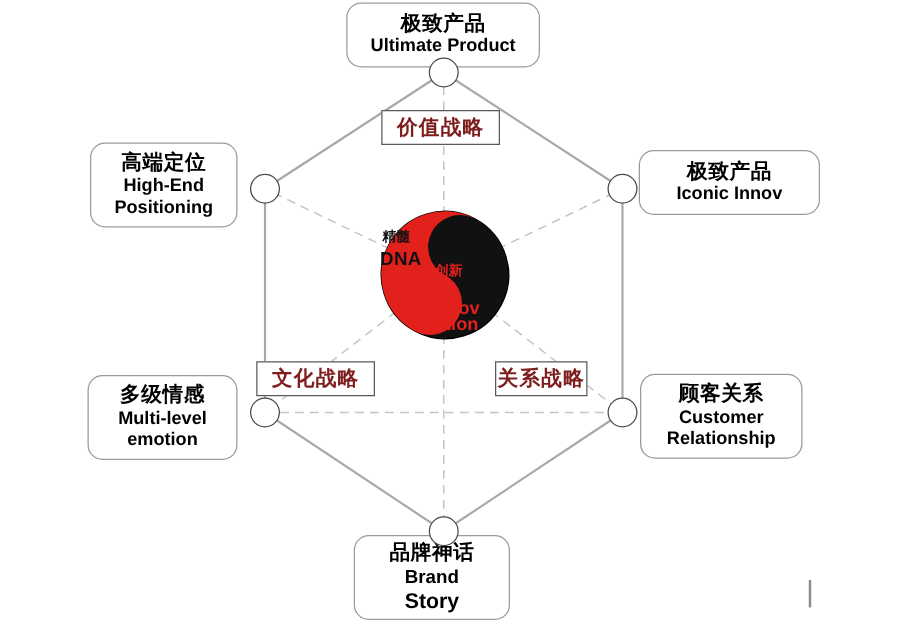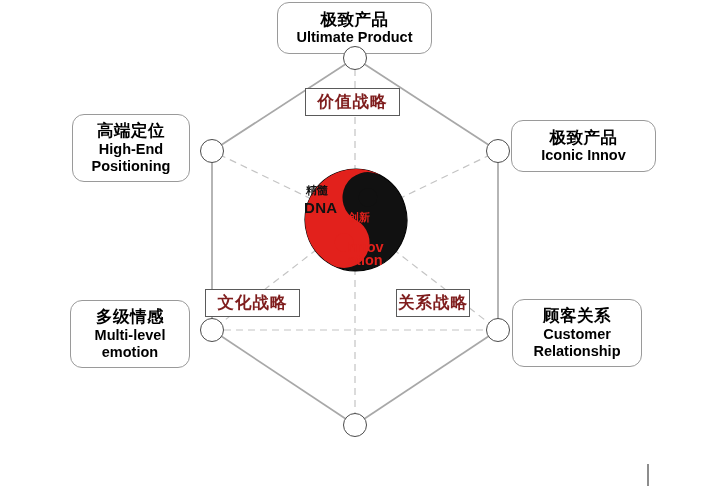--- a/index.html
+++ b/index.html
@@ -234,20 +234,25 @@
     <div class="cn">极致产品</div>
     <div class="en">Iconic Innov</div>
   </div>
 
   <div class="node-box" id="node-br">
     <div class="cn">顾客关系</div>
     <div class="en">Customer</div>
     <div class="en2">Relationship</div>
   </div>
 
+  <div class="node-box" id="node-bottom">
+    <div class="cn">品牌神话</div>
+    <div class="en">Brand</div>
+    <div class="en2">Story</div>
+  </div>
 
   <div class="node-box" id="node-bl">
     <div class="cn">多级情感</div>
     <div class="en">Multi-level</div>
     <div class="en2">emotion</div>
   </div>
 
   <div class="node-box" id="node-tl">
     <div class="cn">高端定位</div>
     <div class="en">High-End</div>

